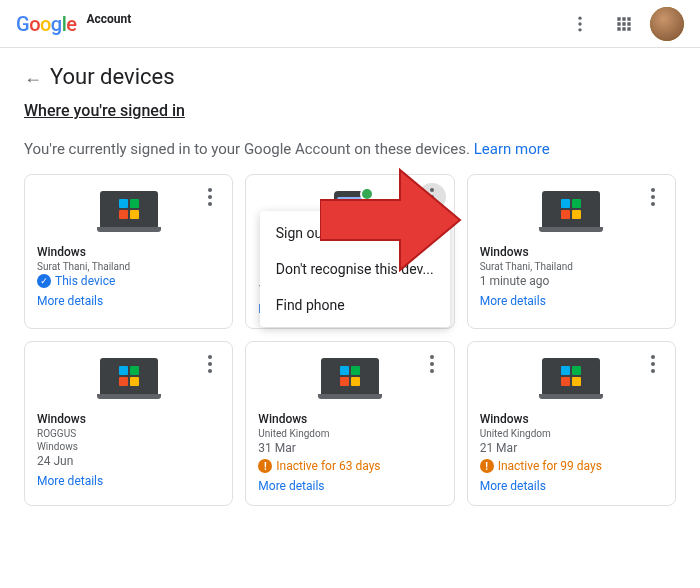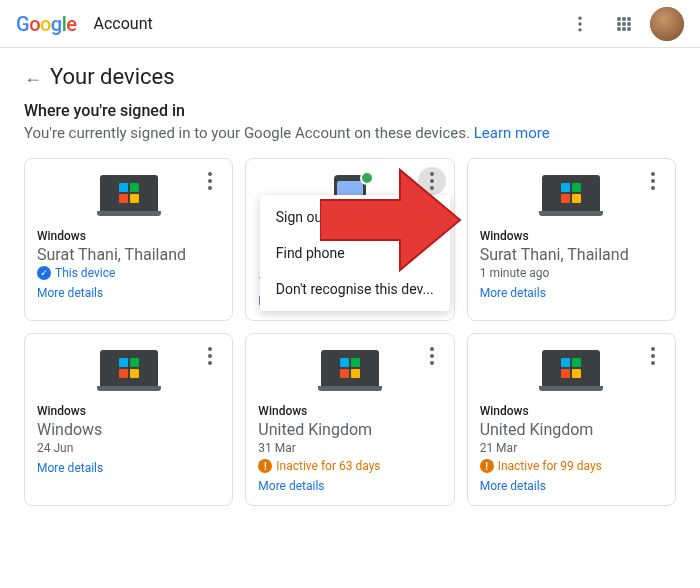--- a/index.html
+++ b/index.html
@@ -16,36 +16,36 @@
     
     .header {
       display: flex;
       align-items: center;
       padding: 6px 16px;
       border-bottom: 1px solid #e0e0e0;
       height: 48px;
     }
     .header-logo {
       display: flex;
-      align-items: center;
-      gap: 11px;
+      align-items: flex-start;
+      gap: 4px;
     }
     .google-logo {
       font-size: 20px;
       font-weight: 500;
       letter-spacing: -0.5px;
     }
     .g-blue { color: #4285F4; }
     .g-red { color: #EA4335; }
     .g-yellow { color: #FBBC04; }
     .g-green { color: #34A853; }
     .header-account-text {
-      font-size: 16px;
+      font-size: 12px;
       color: #202124;
-      font-weight: 400;
+      font-weight: 700;
       margin-left: 6px;
     }
     .header-spacer { flex: 1; }
     .header-icons {
       display: flex;
       align-items: center;
       gap: 8px;
     }
     .icon-btn {
       width: 36px;
@@ -98,22 +98,23 @@
     .page-title {
       font-size: 22px;
       font-weight: 400;
       color: #202124;
     }
 
     
     .section-title {
       font-size: 16px;
       font-weight: 500;
-      margin-bottom: 4px;
+      margin-bottom: 20px;
       margin-top: 12px;
+      text-decoration: underline;
     }
     .section-desc {
       font-size: 15px;
       color: #5f6368;
       margin-bottom: 16px;
     }
     .learn-more {
       color: #1a73e8;
       text-decoration: none;
     }
@@ -222,21 +223,21 @@
       border: 2px solid #fff;
     }
 
     .device-name {
       font-size: 12px;
       font-weight: 500;
       color: #202124;
       margin-bottom: 2px;
     }
     .device-location {
-      font-size: 16px;
+      font-size: 10px;
       color: #5f6368;
       margin-bottom: 2px;
     }
     .device-this {
       display: flex;
       align-items: center;
       gap: 4px;
       font-size: 12px;
       color: #1a73e8;
       margin-bottom: 4px;
@@ -417,22 +418,22 @@
         <div class="phone-icon-wrap" style="position:relative; width:40px; margin:0 auto;">
           <div class="phone-icon">
             <div class="phone-screen"></div>
           </div>
           <div class="active-indicator"></div>
         </div>
       </div>
 
       <div class="dropdown-menu">
         <div class="dropdown-item">Sign out</div>
+        <div class="dropdown-item">Don't recognise this dev...</div>
         <div class="dropdown-item">Find phone</div>
-        <div class="dropdown-item">Don't recognise this dev...</div>
       </div>
       <div style="margin-top: 8px;">
         <div class="device-name" style="visibility:hidden;">Android</div>
         <div class="device-location" style="visibility:hidden;">Thailand</div>
         <div class="device-time">1 minute ago</div>
         <a class="more-details-link" href="#">More details</a>
       </div>
     </div>
 
     <div class="device-card">
@@ -477,20 +478,21 @@
               <div class="win-quad win-blue"></div>
               <div class="win-quad win-green"></div>
               <div class="win-quad win-red"></div>
               <div class="win-quad win-yellow"></div>
             </div>
           </div>
           <div class="laptop-base"></div>
         </div>
       </div>
       <div class="device-name">Windows</div>
+      <div class="device-location">ROGGUS</div>
       <div class="device-location">Windows</div>
       <div class="device-time">24 Jun</div>
       <a class="more-details-link" href="#">More details</a>
     </div>
 
     <div class="device-card">
       <button class="card-menu-btn">
         <div class="three-dots-icon">
           <div class="dot"></div>
           <div class="dot"></div>

